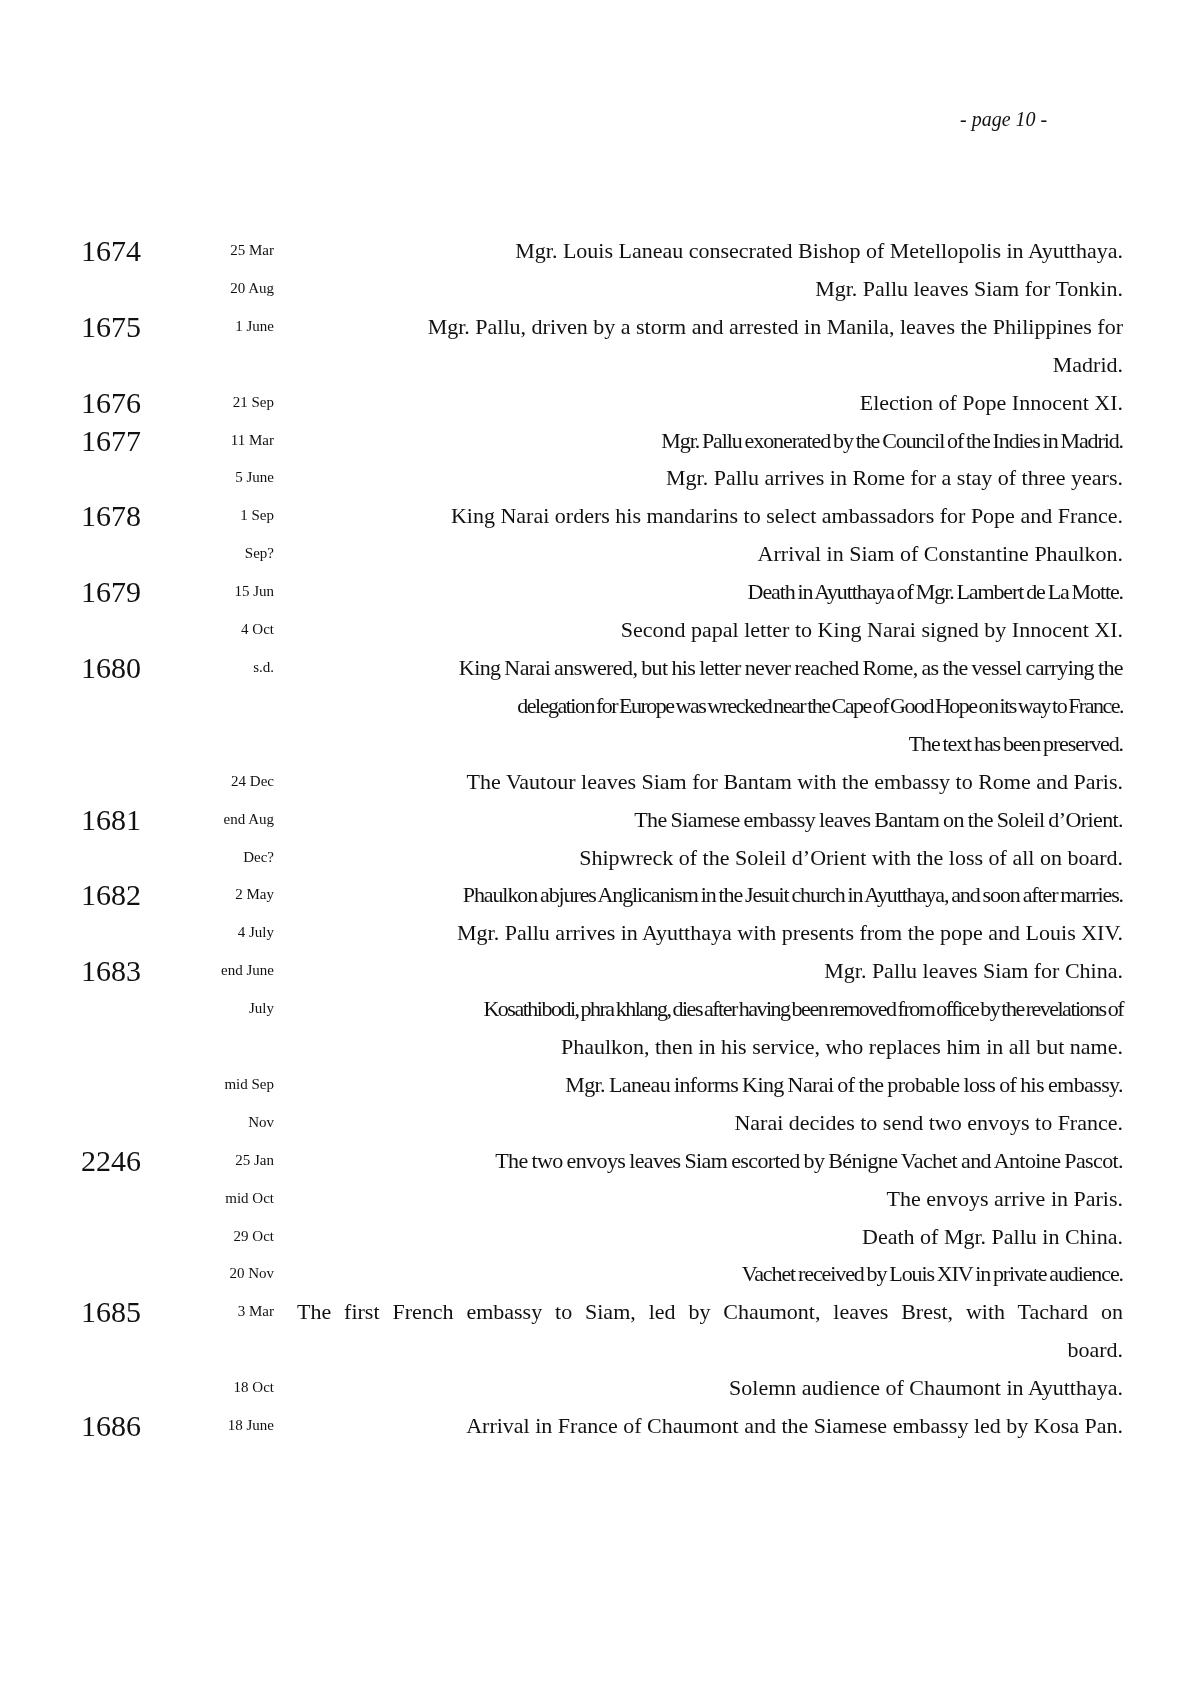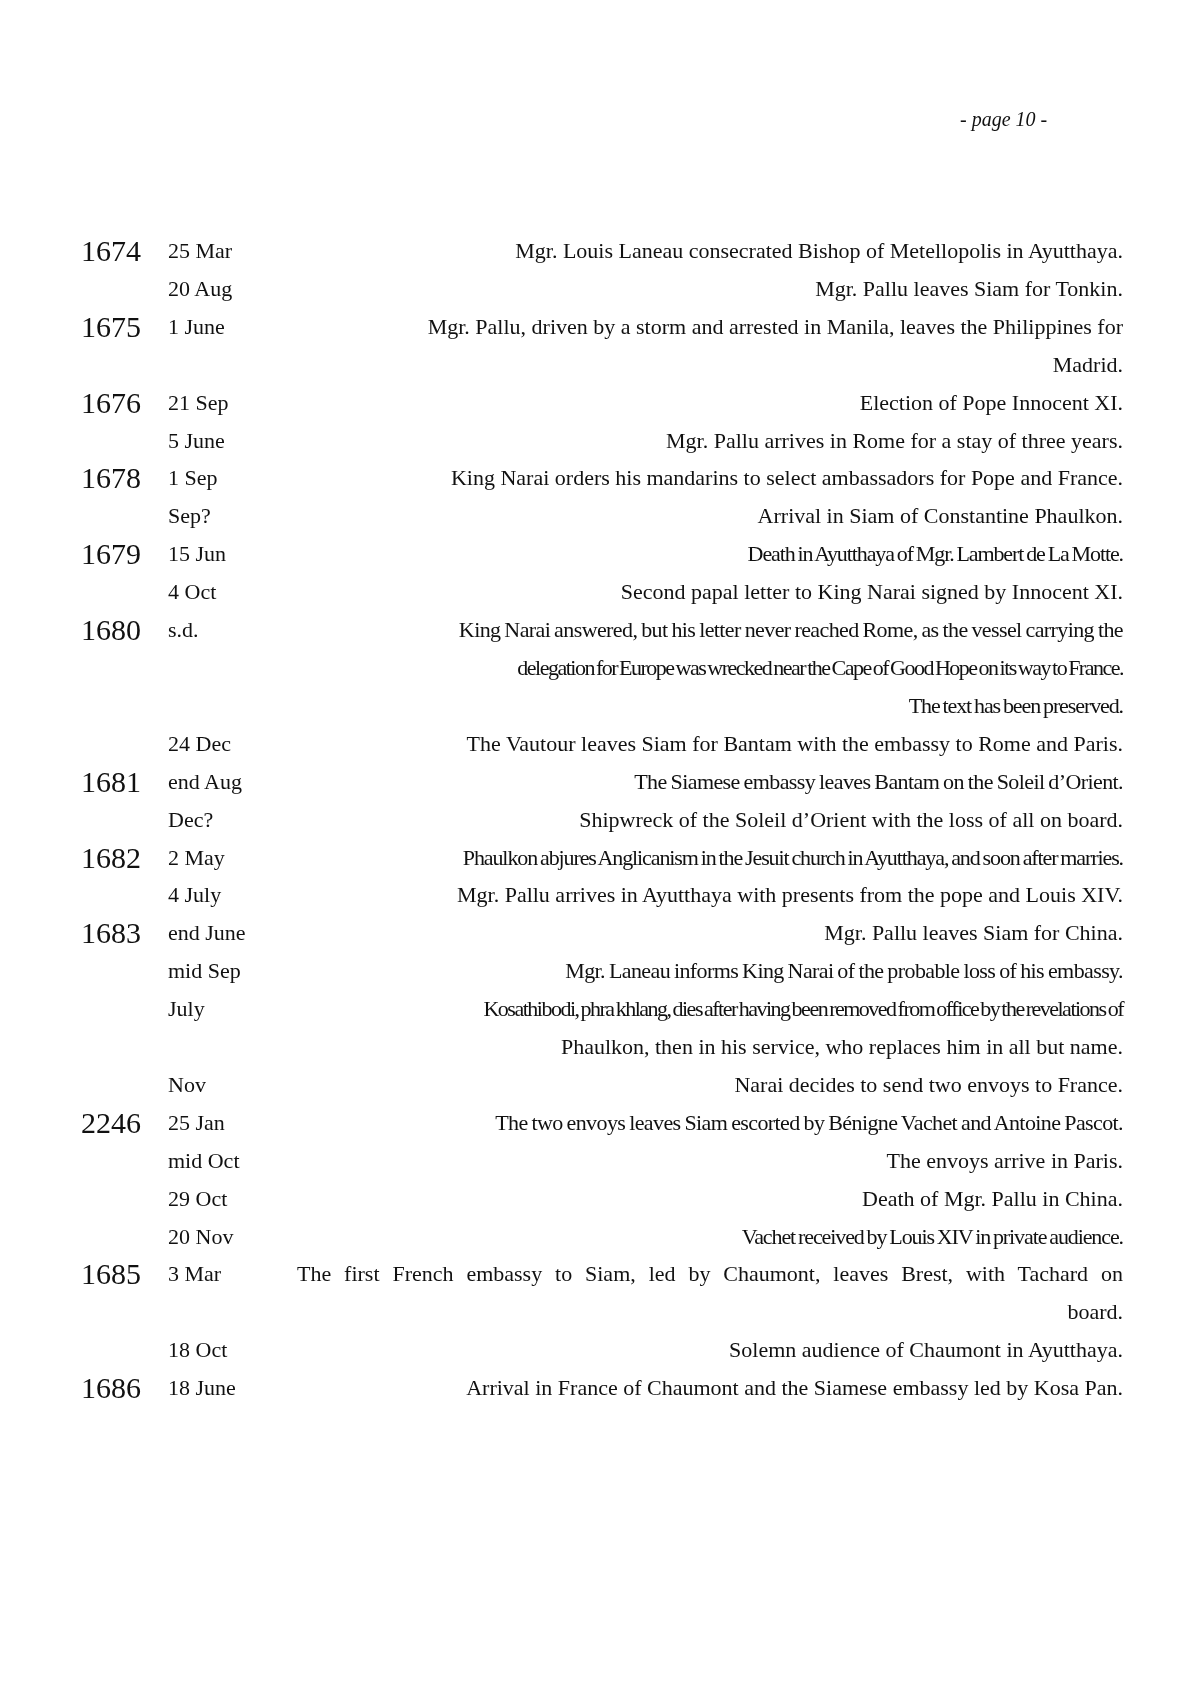--- a/index.html
+++ b/index.html
@@ -43,22 +43,22 @@
     width: 60px;
     font-size: 30px;
     line-height: 37.9px;
     white-space: nowrap;
   }
   .date {
     position: absolute;
     left: 168px;
     top: 0;
     width: 106px;
-    text-align: left;
-    font-size: 22px;
+    text-align: right;
+    font-size: 15px;
     line-height: 37.9px;
     white-space: nowrap;
   }
   .text {
     margin-left: 297px;
     width: 826px;
     font-size: 22px;
     line-height: 37.9px;
   }
   .line {
@@ -108,20 +108,27 @@
   </div>
 
   <div class="entry">
     <span class="year">1676</span>
     <span class="date">21 Sep</span>
     <div class="text">
       <span class="line">Election of Pope Innocent XI.</span>
     </div>
   </div>
 
+  <div class="entry">
+    <span class="year">1677</span>
+    <span class="date">11 Mar</span>
+    <div class="text">
+      <span class="line cond2">Mgr. Pallu exonerated by the Council of the Indies in Madrid.</span>
+    </div>
+  </div>
 
   <div class="entry">
     <span class="year"></span>
     <span class="date">5 June</span>
     <div class="text">
       <span class="line">Mgr. Pallu arrives in Rome for a stay of three years.</span>
     </div>
   </div>
 
   <div class="entry">
@@ -209,37 +216,37 @@
   <div class="entry">
     <span class="year">1683</span>
     <span class="date">end June</span>
     <div class="text">
       <span class="line">Mgr. Pallu leaves Siam for China.</span>
     </div>
   </div>
 
   <div class="entry">
     <span class="year"></span>
-    <span class="date">mid Sep</span>
-    <div class="text">
-      <span class="line cond1">Mgr. Laneau informs King Narai of the probable loss of his embassy.</span>
-    </div>
-  </div>
-
-  <div class="entry">
-    <span class="year"></span>
     <span class="date">July</span>
     <div class="text">
       <span class="line cond3">Kosathibodi, phra khlang, dies after having been removed from office by the revelations of</span>
       <span class="line">Phaulkon, then in his service, who replaces him in all but name.</span>
     </div>
   </div>
 
   <div class="entry">
     <span class="year"></span>
+    <span class="date">mid Sep</span>
+    <div class="text">
+      <span class="line cond1">Mgr. Laneau informs King Narai of the probable loss of his embassy.</span>
+    </div>
+  </div>
+
+  <div class="entry">
+    <span class="year"></span>
     <span class="date">Nov</span>
     <div class="text">
       <span class="line">Narai decides to send two envoys to France.</span>
     </div>
   </div>
 
   <div class="entry">
     <span class="year">2246</span>
     <span class="date">25 Jan</span>
     <div class="text">

